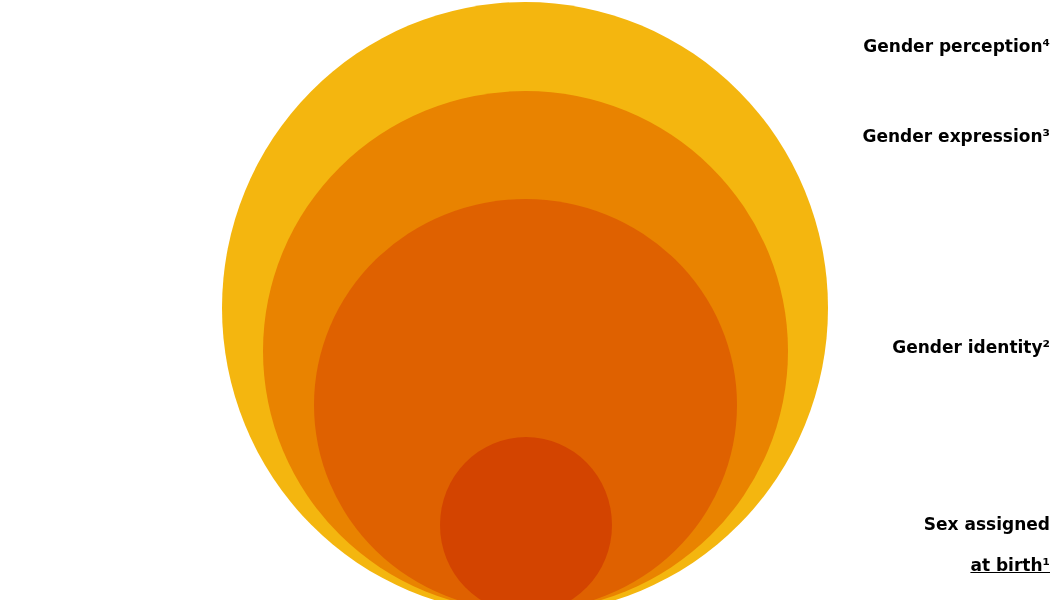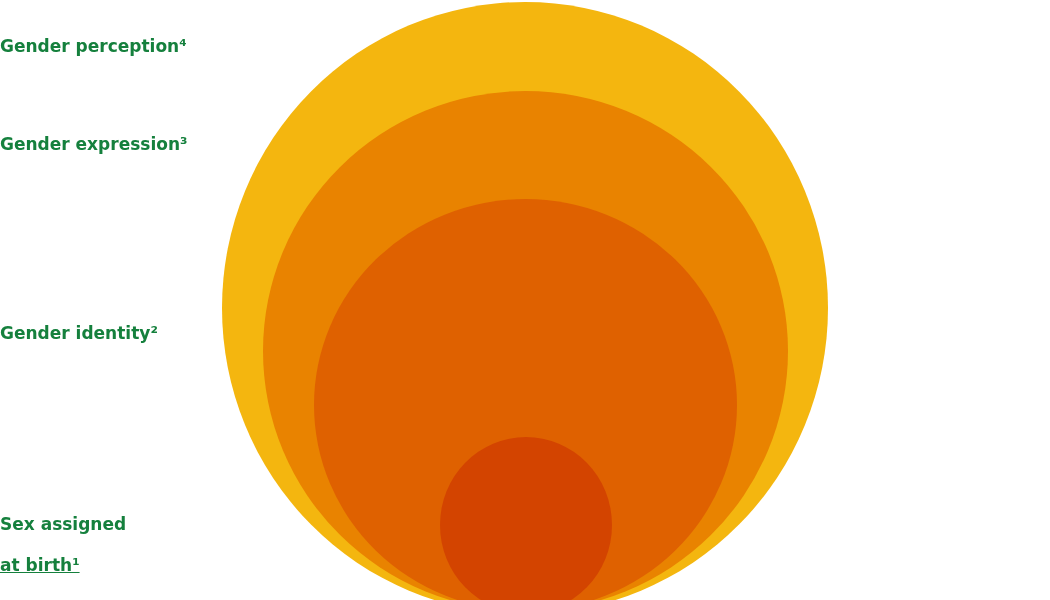--- a/index.html
+++ b/index.html
@@ -1,26 +1,26 @@
 <!DOCTYPE html>
 <html><head>
 <meta charset="utf-8">
 <style>
   html, body { margin:0; padding:0; background:#ffffff; }
   body { width:1050px; height:600px; overflow:hidden; position:relative;
          font-family:"DejaVu Sans","Liberation Sans",sans-serif; }
   .layer { position:absolute; border-radius:50%; }
-  .lbl { position:absolute; left:0; width:1050px; text-align:left; color:#15803d;
+  .lbl { position:absolute; left:0; width:1050px; text-align:right; color:#000000;
          font-weight:bold; font-size:17px; line-height:25px; }
 </style>
 </head>
 <body>
 
 <div class="layer" style="left:222px; top:2px; width:606px; height:612px; background:#F4B60F;"></div>
 <div class="layer" style="left:263px; top:91px; width:525px; height:520px; background:#E98300;"></div>
 <div class="layer" style="left:314px; top:199px; width:423px; height:412px; background:#DF6100;"></div>
 <div class="layer" style="left:440px; top:437px; width:172px; height:176px; background:#D34400;"></div>
 
 <div class="lbl" style="top:34px;">Gender perception⁴</div>
-<div class="lbl" style="top:132px;">Gender expression³</div>
-<div class="lbl" style="top:321px;">Gender identity²</div>
+<div class="lbl" style="top:124px;">Gender expression³</div>
+<div class="lbl" style="top:335px;">Gender identity²</div>
 <div class="lbl" style="top:512px;">Sex assigned</div>
 <div class="lbl" style="top:553px;text-decoration:underline;">at birth¹</div>
 
 </body></html>

